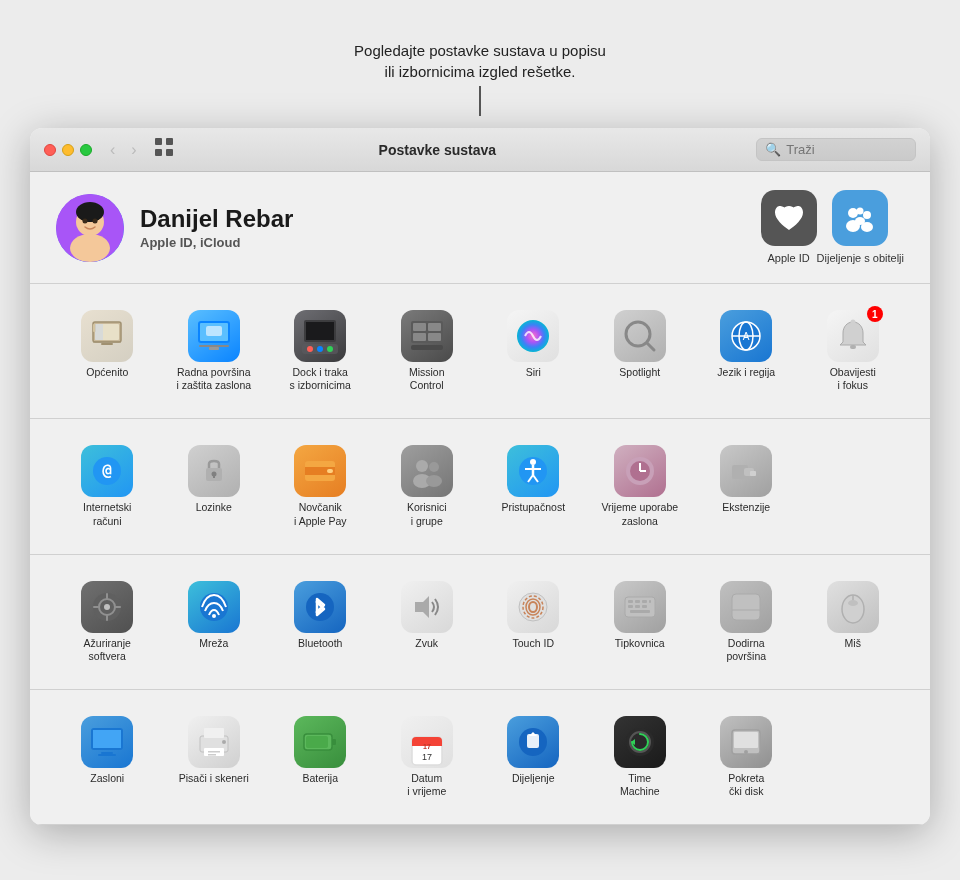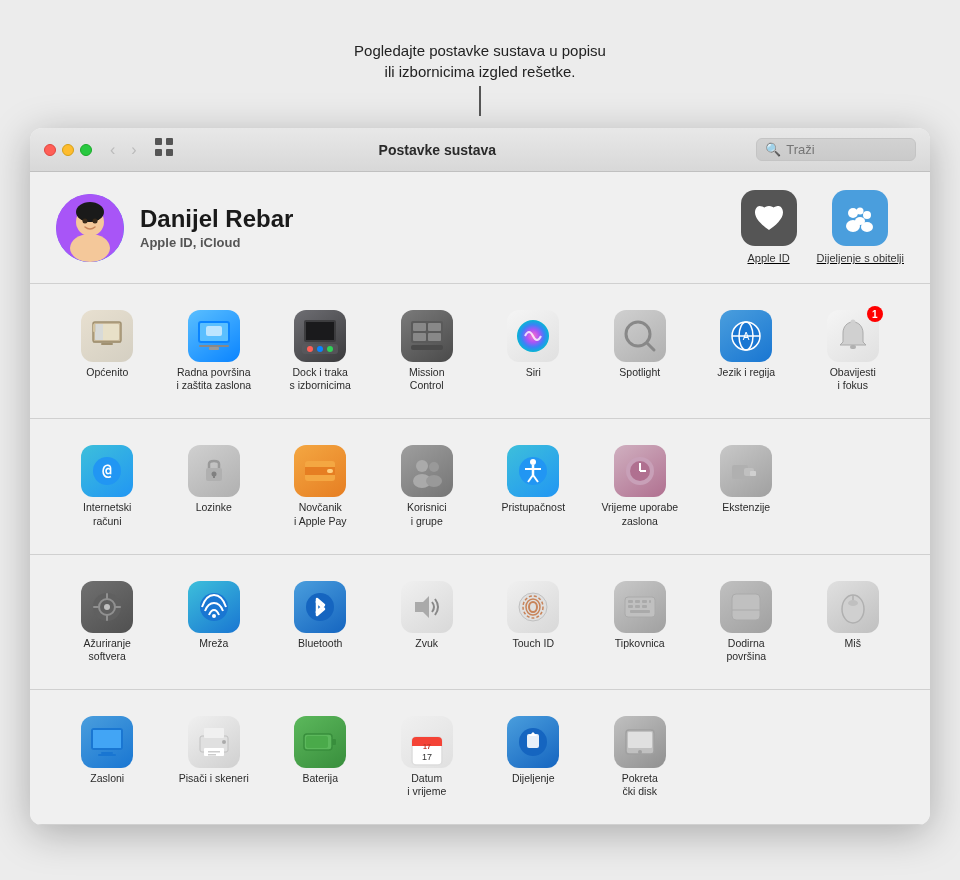--- a/index.html
+++ b/index.html
@@ -139,22 +139,20 @@
       color: #1a1a1a;
     }
     .profile-sub {
       font-size: 13px;
       color: #555;
       margin-top: 2px;
       font-weight: bold;
     }
     .profile-actions {
       display: flex;
-      gap: 20px;
-      text-decoration: underline;
     }
     .profile-action-item {
       display: flex;
       flex-direction: column;
       align-items: center;
       gap: 6px;
       cursor: pointer;
     }
     .profile-action-icon {
       width: 56px;
@@ -676,20 +674,31 @@
             <div class="pref-icon icon-sharing">
               <svg width="36" height="36" viewBox="0 0 36 36">
                 <circle cx="18" cy="18" r="14" fill="#1565c0"></circle>
                 <rect x="12" y="10" width="12" height="14" rx="2" fill="white" opacity="0.9"></rect>
                 <polygon points="18,8 22,12 14,12" fill="white"></polygon>
               </svg>
             </div>
             <div class="pref-label">Dijeljenje</div>
           </div>
           <div class="pref-item">
+            <div class="pref-icon icon-timemachine">
+              <svg width="36" height="36" viewBox="0 0 36 36">
+                <circle cx="18" cy="18" r="14" fill="#2a2a2a"></circle>
+                <circle cx="18" cy="18" r="10" fill="none" stroke="#555" stroke-width="2"></circle>
+                <path d="M18 10 A8 8 0 1 1 10 18" fill="none" stroke="#30d158" stroke-width="2" stroke-linecap="round"></path>
+                <polygon points="9,18 13,15 13,21" fill="#30d158"></polygon>
+              </svg>
+            </div>
+            <div class="pref-label">Time<br>Machine</div>
+          </div>
+          <div class="pref-item">
             <div class="pref-icon icon-startup">
               <svg width="36" height="36" viewBox="0 0 36 36">
                 <rect x="4" y="6" width="28" height="24" rx="3" fill="#c0c0c0" stroke="#a0a0a0" stroke-width="1.5"></rect>
                 <rect x="6" y="8" width="24" height="16" rx="1" fill="#e0e0e0"></rect>
                 <circle cx="18" cy="28" r="2" fill="#a0a0a0"></circle>
               </svg>
             </div>
             <div class="pref-label">Pokreta<br>čki disk</div>
           </div>
         </div>

